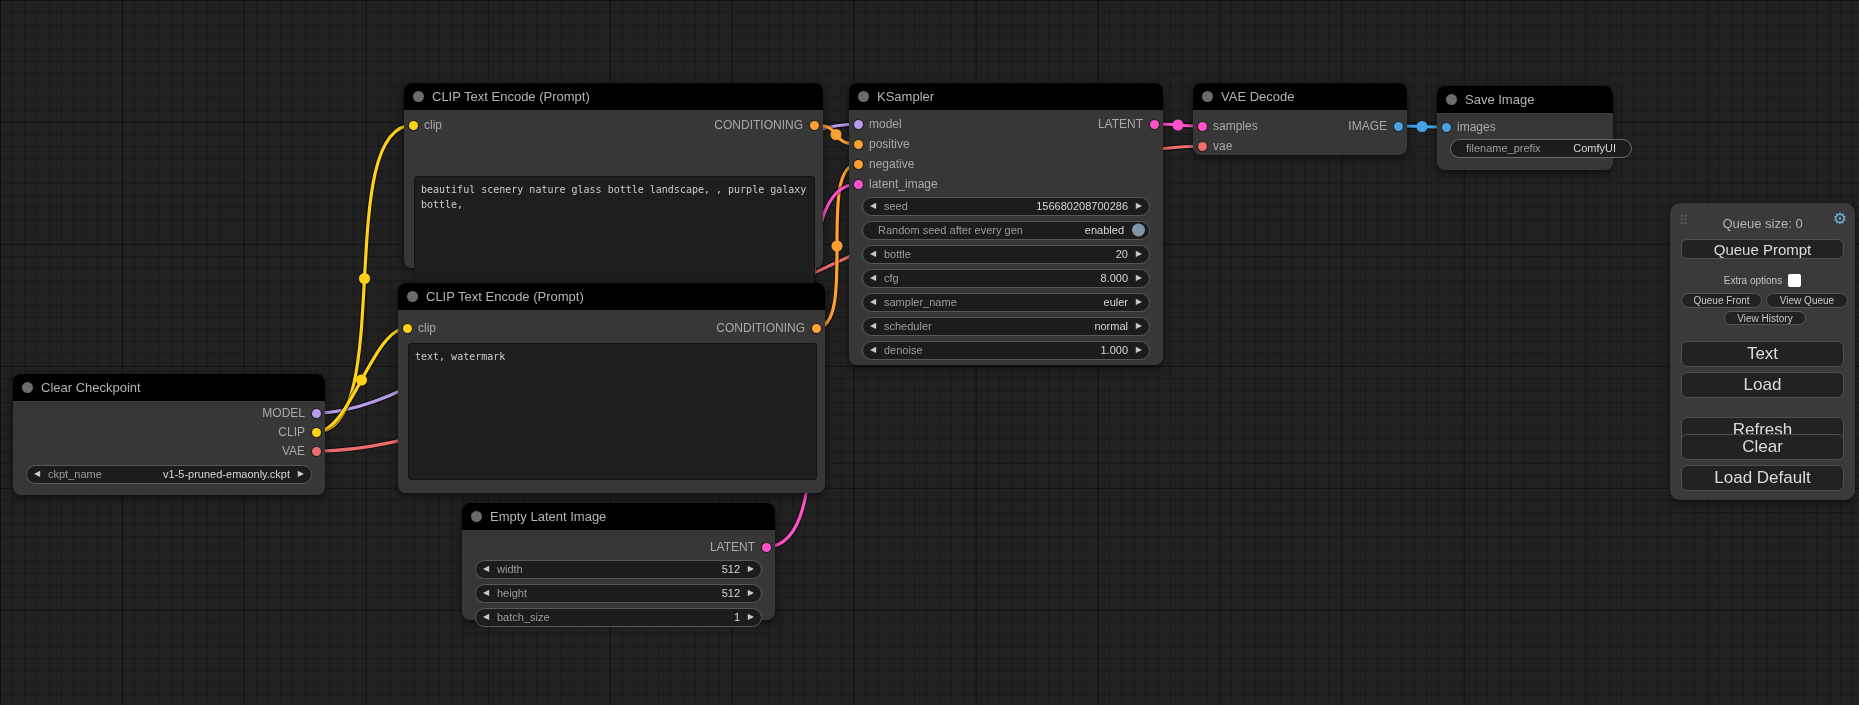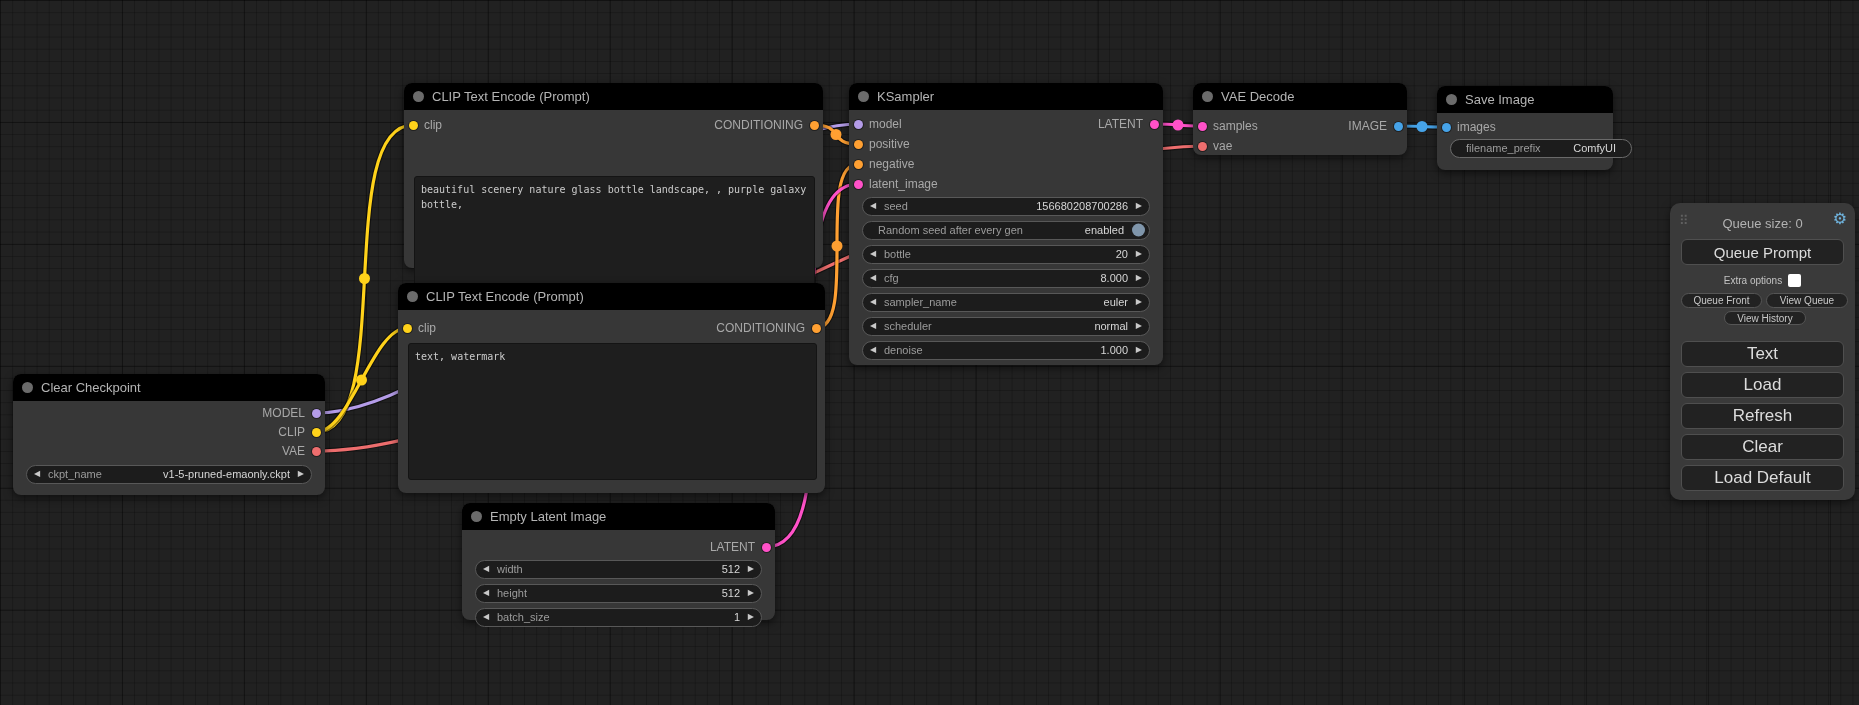--- a/index.html
+++ b/index.html
@@ -76,23 +76,23 @@
     position:absolute;left:1670px;top:203px;width:185px;height:297px;z-index:5;
     background:#3a3a3a;border-radius:10px;box-shadow:0 3px 10px rgba(0,0,0,.5);
   }
   .qp-handle{position:absolute;left:9px;top:11px;color:#606060;font-size:13px;line-height:1;cursor:grab;}
   .qp-title{position:absolute;left:0;top:13px;width:100%;text-align:center;font-size:13px;color:#b2b2b2;}
   .qp-gear{position:absolute;right:8px;top:8px;font-size:16px;color:#6fb3dd;line-height:1;cursor:pointer;}
   .qp-btn{
     position:absolute;left:11px;width:163px;background:#222;border:1px solid #4f4f4f;
     border-radius:6px;color:#dcdcdc;font-family:"Liberation Sans",sans-serif;cursor:pointer;
   }
-  .qp-queue-prompt{top:36px;height:26px;font-size:15px;}
+  .qp-queue-prompt{top:36px;height:20px;font-size:15px;}
   .qp-big{height:26px;font-size:17px;}
-  .qp-save{top:138px;} .qp-load{top:169px;} .qp-refresh{top:200px;} .qp-clear{top:231px;} .qp-default{top:262px;}
+  .qp-save{top:138px;} .qp-load{top:169px;} .qp-refresh{top:214px;} .qp-clear{top:231px;} .qp-default{top:262px;}
   .qp-extra{
     position:absolute;left:0;top:69px;width:100%;height:16px;
     display:flex;align-items:center;justify-content:center;gap:6px;
     font-size:10px;color:#c3c3c3;
   }
   .qp-checkbox{width:13px;height:13px;background:#fff;border-radius:2px;display:inline-block;cursor:pointer;}
   .qp-small{
     position:absolute;background:#222;border:1px solid #555;border-radius:9px;
     color:#c8c8c8;font-size:10px;font-family:"Liberation Sans",sans-serif;
     padding:0;cursor:pointer;

